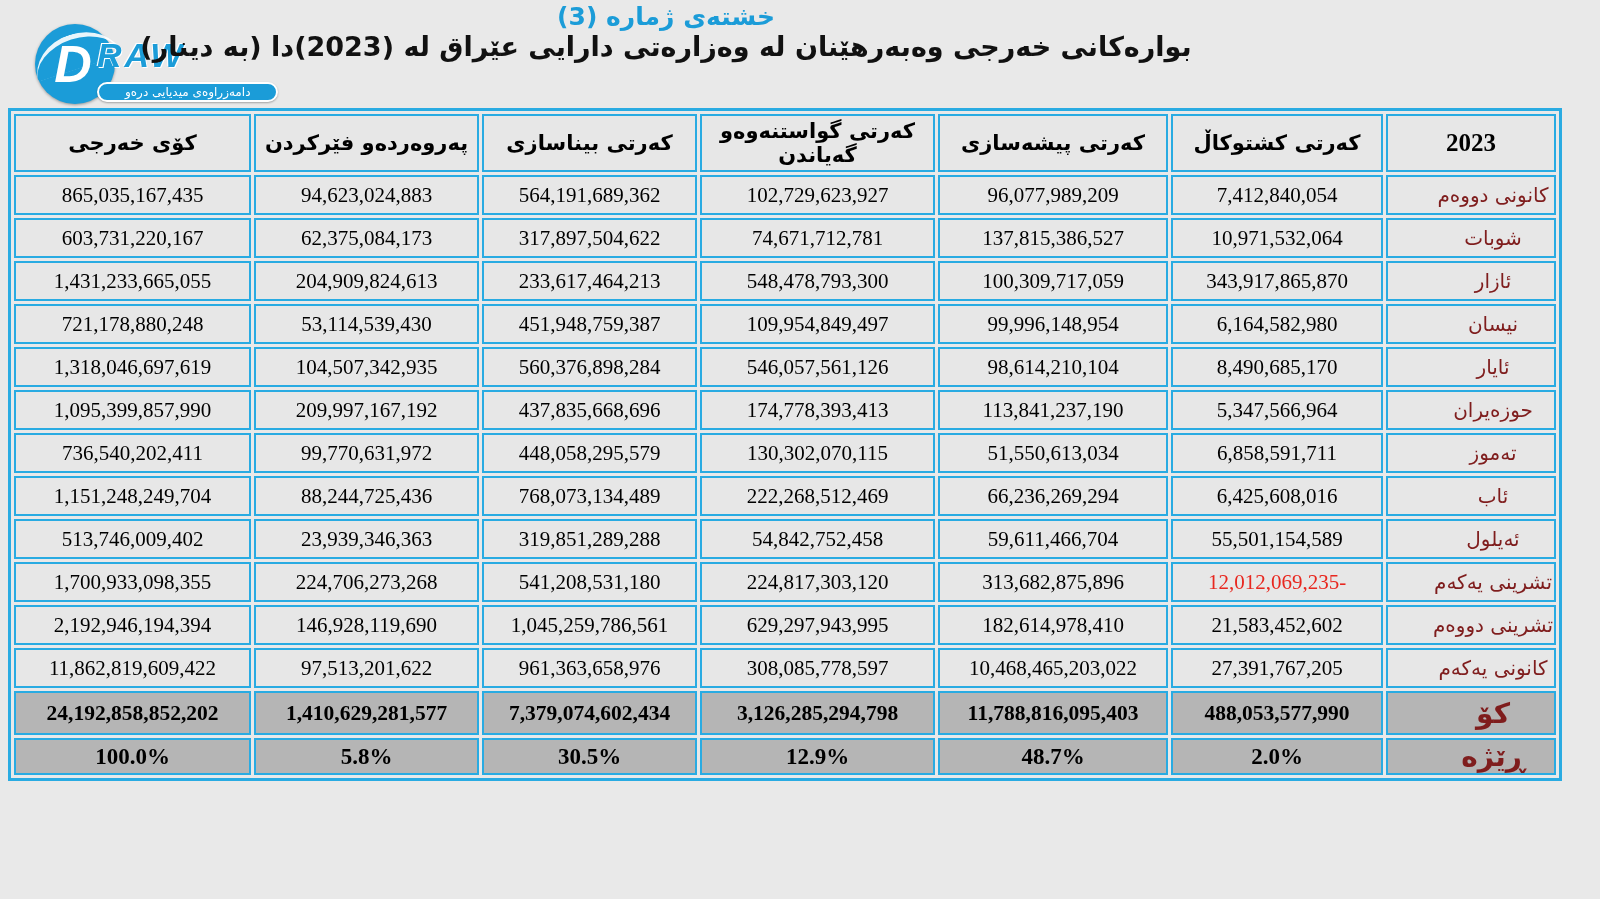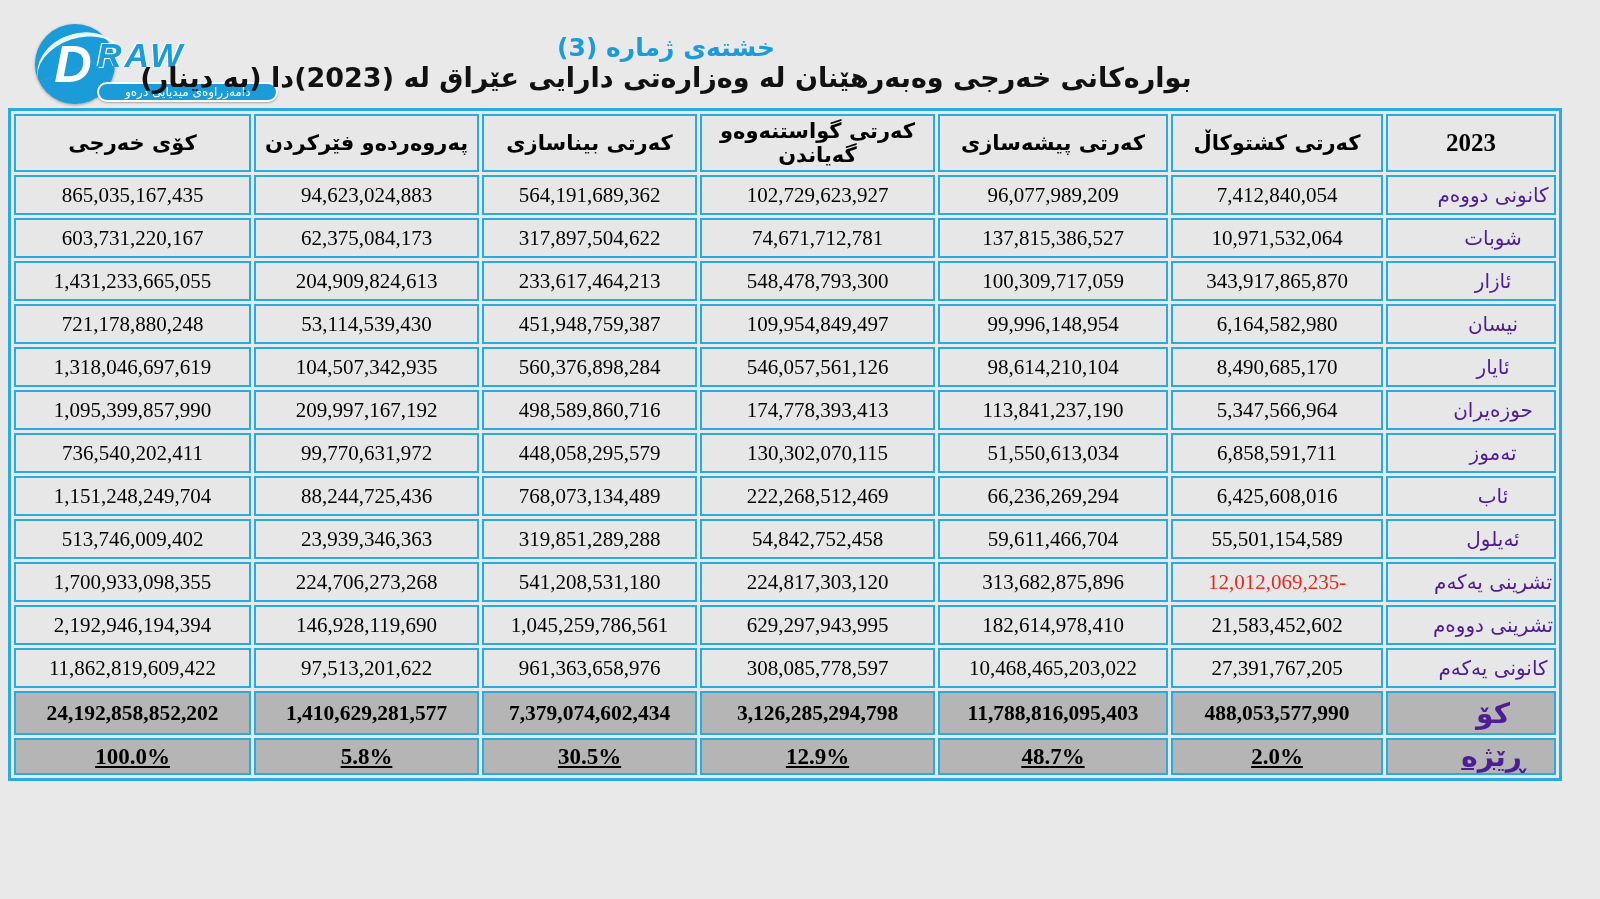--- a/index.html
+++ b/index.html
@@ -34,44 +34,44 @@
     font-family:"Liberation Sans",sans-serif;font-weight:800;font-style:italic;
     font-size:34px;letter-spacing:3px;line-height:1;
     text-shadow:1px 1px 0 #fff,-1px -1px 0 #fff;
   }
   .logo-banner{
     position:absolute;left:62px;top:62px;background:var(--title-blue);color:#fff;
     border:2px solid #fff;border-radius:10px;padding:1px 26px;font-size:12px;
     white-space:nowrap;direction:rtl;box-shadow:0 1px 2px rgba(0,0,0,.3);
   }
   
-  .titles{position:absolute;top:33px;left:0;width:1332px;text-align:center;}
+  .titles{position:absolute;top:2px;left:0;width:1332px;text-align:center;}
   .main-title{color:var(--title-blue);font-size:25px;font-weight:bold;}
   .sub-title{color:#111;font-size:27px;font-weight:bold;margin-top:0;}
   
   table.data{
     position:absolute;top:108px;right:38px;
     width:1524px;table-layout:fixed;
     border-collapse:separate;border-spacing:3px;
     border:3px solid var(--blue);
     direction:rtl;
   }
   table.data th,table.data td{
     border:2.5px solid var(--blue);background:var(--cell);
     text-align:center;vertical-align:middle;overflow:hidden;
   }
   thead th{height:58px;font-size:21px;font-weight:bold;color:#000;line-height:1.15;padding:0 4px;}
   thead th.year{font-family:"Liberation Serif",serif;font-size:25px;}
   tbody td{height:40px;}
   td.num{font-family:"Liberation Serif",serif;font-size:21px;color:#000;}
   td.num.neg{color:var(--red);}
-  td.month{font-size:20px;color:#4c1d95;padding-left:44px;}
+  td.month{font-size:20px;color:#7f1d1d;padding-left:44px;}
   tr.total td{background:var(--total);font-weight:bold;height:44px;}
   tr.total td.num{font-size:21.5px;}
-  tr.ratio td{background:var(--total);font-weight:bold;height:33px;text-decoration:underline;}
+  tr.ratio td{background:var(--total);font-weight:bold;height:33px;}
   tr.ratio td.num{font-size:23px;}
   tr.total td.month,tr.ratio td.month{font-weight:bold;font-size:28px;}
 </style>
 </head>
 <body>
 
 <div class="page">
 
   <div class="logo">
     <div class="logo-circle">
@@ -151,21 +151,21 @@
           <td class="num">546,057,561,126</td>
           <td class="num">560,376,898,284</td>
           <td class="num">104,507,342,935</td>
           <td class="num">1,318,046,697,619</td>
         </tr>
         <tr>
           <td class="month">حوزەیران</td>
           <td class="num">5,347,566,964</td>
           <td class="num">113,841,237,190</td>
           <td class="num">174,778,393,413</td>
-          <td class="num">498,589,860,716</td>
+          <td class="num">437,835,668,696</td>
           <td class="num">209,997,167,192</td>
           <td class="num">1,095,399,857,990</td>
         </tr>
         <tr>
           <td class="month">تەموز</td>
           <td class="num">6,858,591,711</td>
           <td class="num">51,550,613,034</td>
           <td class="num">130,302,070,115</td>
           <td class="num">448,058,295,579</td>
           <td class="num">99,770,631,972</td>

